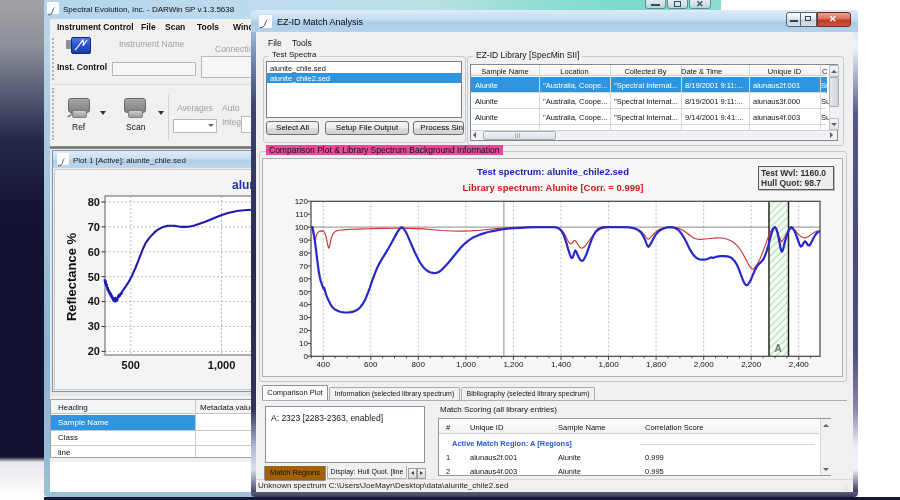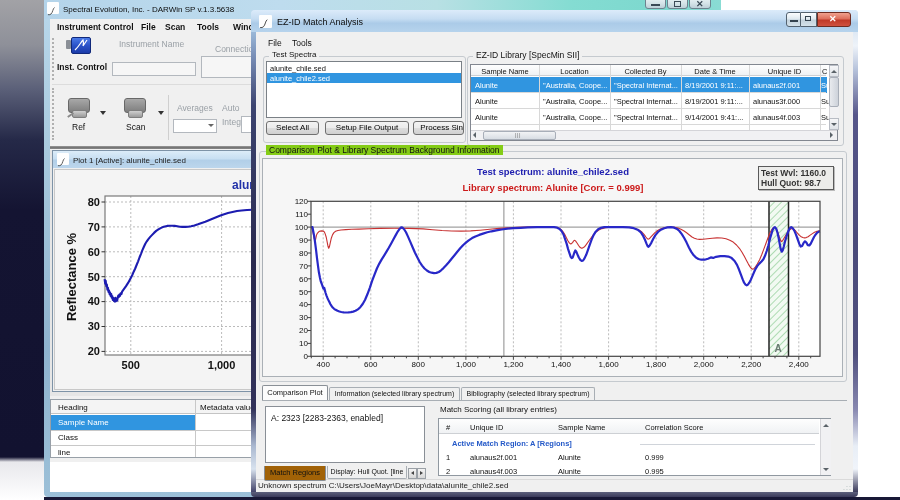--- a/index.html
+++ b/index.html
@@ -165,21 +165,21 @@
 <div class="abs" style="left:471px;top:65px;width:355px;height:11px;background:linear-gradient(180deg,#fefefe,#f0f2f4);border-bottom:1px solid #cdd0d4;"></div>
 <div class="abs" style="left:471px;top:77px;width:356px;height:16px;background:#3095e0;"></div>
 <div class="abs" style="left:539px;top:65px;width:1px;height:65px;background:#d8d8d8;"></div>
 <div class="abs" style="left:610px;top:65px;width:1px;height:65px;background:#d8d8d8;"></div>
 <div class="abs" style="left:681px;top:65px;width:1px;height:65px;background:#d8d8d8;"></div>
 <div class="abs" style="left:749px;top:65px;width:1px;height:65px;background:#d8d8d8;"></div>
 <div class="abs" style="left:820px;top:65px;width:1px;height:65px;background:#d8d8d8;"></div>
 <div class="abs" style="left:471px;top:66.5px;width:68px;font-size:7.5px;color:#111;text-align:center;overflow:hidden;white-space:nowrap;">Sample Name</div>
 <div class="abs" style="left:539px;top:66.5px;width:71px;font-size:7.5px;color:#111;text-align:center;overflow:hidden;white-space:nowrap;">Location</div>
 <div class="abs" style="left:610px;top:66.5px;width:71px;font-size:7.5px;color:#111;text-align:center;overflow:hidden;white-space:nowrap;">Collected By</div>
-<div class="abs" style="left:681px;top:66.5px;width:68px;font-size:7.5px;color:#111;text-align:center;overflow:hidden;white-space:nowrap;">Date &amp; Time</div>
+<div class="abs" style="left:681px;top:66.5px;width:68px;font-size:7.5px;color:#111;overflow:hidden;white-space:nowrap;">Date &amp; Time</div>
 <div class="abs" style="left:749px;top:66.5px;width:71px;font-size:7.5px;color:#111;text-align:center;overflow:hidden;white-space:nowrap;">Unique ID</div>
 <div class="abs" style="left:822px;top:66.5px;font-size:7.5px;color:#111;">C</div>
 <div class="abs" style="left:471px;top:92px;width:355px;height:1px;background:#d8d8d8;"></div>
 <div class="abs" style="left:475px;top:81px;width:62px;font-size:7.5px;color:#fff;overflow:hidden;white-space:nowrap;">Alunite</div>
 <div class="abs" style="left:543px;top:81px;width:65px;font-size:7.5px;color:#fff;overflow:hidden;white-space:nowrap;">"Australia, Coope...</div>
 <div class="abs" style="left:614px;top:81px;width:65px;font-size:7.5px;color:#fff;overflow:hidden;white-space:nowrap;">"Spectral Internat...</div>
 <div class="abs" style="left:685px;top:81px;width:62px;font-size:7.5px;color:#fff;overflow:hidden;white-space:nowrap;">8/19/2001 9:11:...</div>
 <div class="abs" style="left:753px;top:81px;width:65px;font-size:7.5px;color:#fff;overflow:hidden;white-space:nowrap;">alunaus2f.001</div>
 <div class="abs" style="left:821px;top:81px;width:12px;font-size:7.5px;color:#fff;overflow:hidden;white-space:nowrap;">Su</div>
 <div class="abs" style="left:471px;top:108px;width:355px;height:1px;background:#d8d8d8;"></div>
@@ -202,21 +202,21 @@
 <div class="abs" style="left:829px;top:77px;width:10px;height:30px;background:linear-gradient(90deg,#e8eaee,#cdd2da);border:1px solid #a8aeb8;border-radius:2px;"></div>
 <div class="abs" style="left:829px;top:118px;width:10px;height:12px;background:linear-gradient(180deg,#f6f6f8,#dfe3e8);border:1px solid #b8bcc4;"></div>
 <div class="abs" style="left:831px;top:123px;width:0;height:0;border-left:3px solid transparent;border-right:3px solid transparent;border-top:3.5px solid #5a6268;"></div>
 <div class="abs" style="left:471px;top:130px;width:366px;height:10px;background:#f1f1f3;border-top:1px solid #d4d4d8;"></div>
 <div class="abs" style="left:473px;top:132px;width:0;height:0;border-top:3px solid transparent;border-bottom:3px solid transparent;border-right:3.5px solid #5a6268;"></div>
 <div class="abs" style="left:483px;top:130.5px;width:73px;height:9px;background:linear-gradient(180deg,#f2f3f5,#d8dde3);border:1px solid #a8aeb8;border-radius:2px;"></div>
 <div class="abs" style="left:515px;top:131.5px;font-size:6px;color:#777;letter-spacing:0.5px;">|||</div>
 <div class="abs" style="left:830px;top:132px;width:0;height:0;border-top:3px solid transparent;border-bottom:3px solid transparent;border-left:3.5px solid #5a6268;"></div>
 
 <div class="abs" style="left:259px;top:151px;width:588px;height:231px;border:1px solid #c5cacf;border-radius:3px;"></div>
-<div class="abs" style="left:266px;top:145px;font-size:8.5px;color:#111;background:#84cc16;padding:0 3px;">Comparison Plot &amp; Library Spectrum Background Information</div>
+<div class="abs" style="left:266px;top:145px;font-size:8.5px;color:#111;background:#ec4899;padding:0 3px;">Comparison Plot &amp; Library Spectrum Background Information</div>
 <div class="abs" style="left:262px;top:158px;width:581px;height:219px;background:#f6f6f6;border:1px solid #aab0b6;"></div>
 <svg class="abs" style="left:262px;top:158px;" width="581" height="219" viewBox="262 158 581 219">
   <defs>
     <pattern id="hatch" width="5" height="5" patternTransform="rotate(45)" patternUnits="userSpaceOnUse">
       <rect width="5" height="5" fill="#f2faf2"></rect>
       <line x1="0" y1="0" x2="0" y2="5" stroke="#8fce96" stroke-width="1.4"></line>
     </pattern>
   </defs>
   <rect x="311" y="201.3" width="509" height="155" fill="#ffffff"></rect>
   <line x1="323.2" y1="201.3" x2="323.2" y2="356.3" class="grid"></line>

